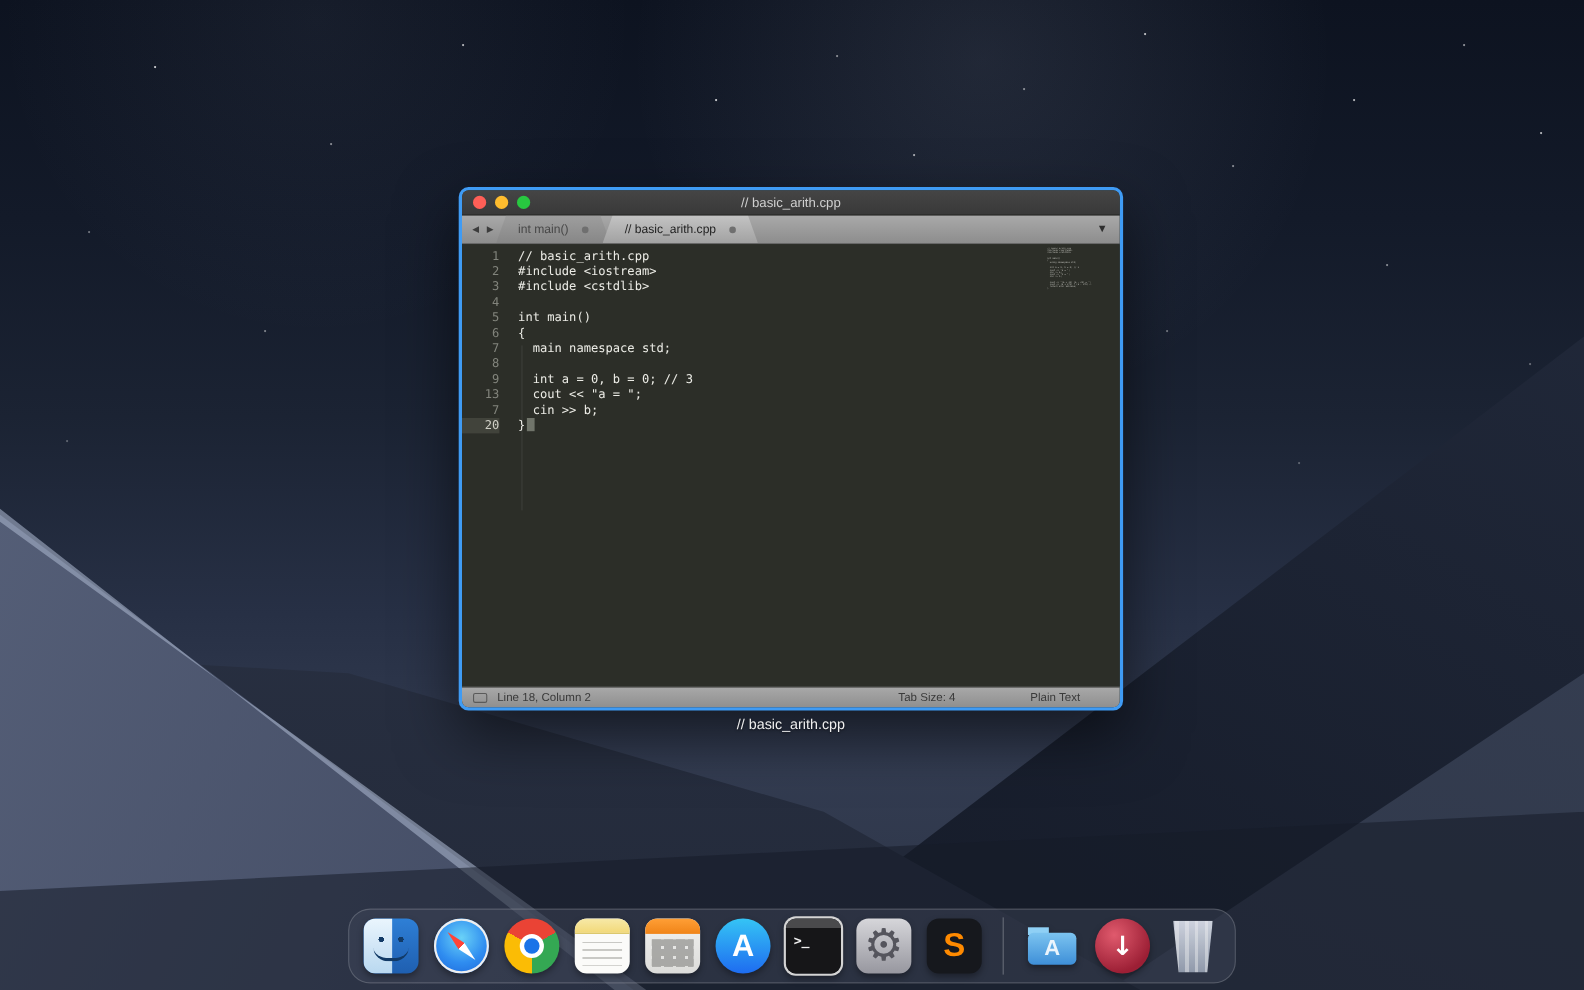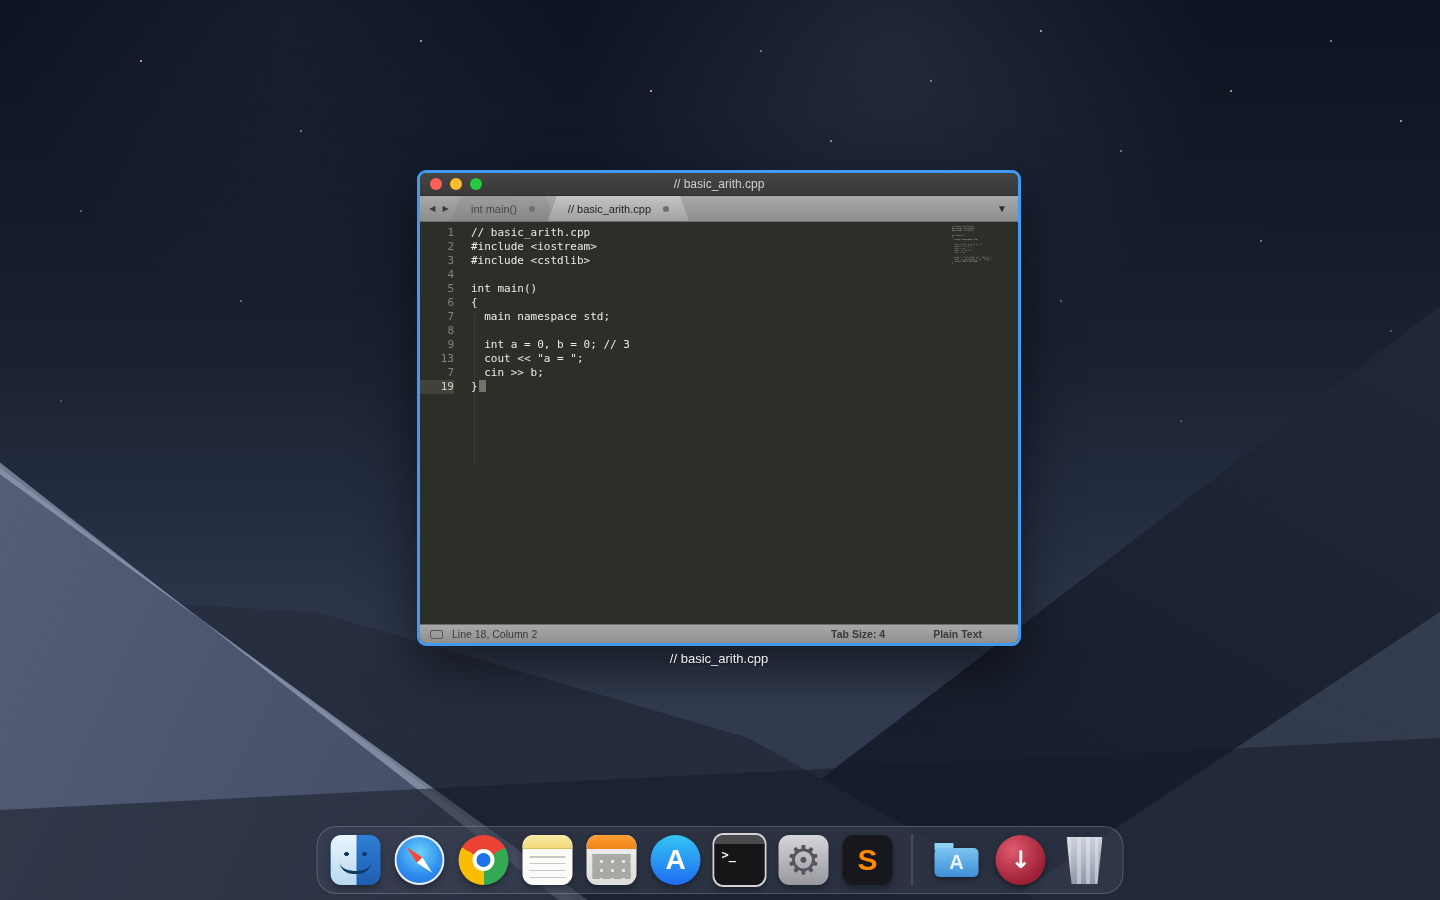--- a/index.html
+++ b/index.html
@@ -75,21 +75,21 @@
   .caret { display:inline-block; width:7px; height:12px; background:#70746a; margin-left:1px; vertical-align:-2px; }
   .indent-guide { position:absolute; left:54px; top:92px; width:1px; height:150px; background:rgba(255,255,255,.08); }
   .minimap { position:absolute; top:3px; right:26px; width:40px; height:44px; overflow:hidden;
     color:#d8d8d2; opacity:.8; font-size:2px; line-height:2.2px; white-space:pre;
     font-family:"DejaVu Sans Mono",monospace; }
 
   .status-bar { height:19px; flex:none; background:linear-gradient(180deg,#a8a8a8,#8f8f8f);
     border-top:1px solid #6e6e6e; display:flex; align-items:center; font-size:10.5px; color:#3a3a3a;
     padding:0 10px; gap:9px; }
   .status-icon { width:13px; height:9px; border:1.5px solid #5a5a5a; border-radius:2px; flex:none; }
-  .status-right { margin-left:auto; display:flex; gap:48px; padding-right:26px;font-weight:bold; }
+  .status-right { margin-left:auto; display:flex; gap:68px; padding-right:26px; }
 
   .window-caption { position:absolute; left:417px; top:651px; width:604px; text-align:center;
     font-size:13px; color:#efefef; text-shadow:0 1px 2px rgba(0,0,0,.6); }
 
   
   .dock { position:absolute; left:50%; transform:translateX(-50%); bottom:6px; height:68px;
     background:rgba(66,74,92,.42); border:1px solid rgba(255,255,255,.18); border-radius:20px;
     display:flex; align-items:center; gap:14px; padding:0 13px; }
   .dock-icon { width:50px; height:50px; position:relative; flex:none;
     filter:drop-shadow(0 3px 3px rgba(0,0,0,.35)); }
@@ -243,21 +243,21 @@
           </div>
           <div class="code-row">
             <span class="gutter-num">13</span>
             <span class="code-text">  cout &lt;&lt; "a = ";</span>
           </div>
           <div class="code-row">
             <span class="gutter-num">7</span>
             <span class="code-text">  cin &gt;&gt; b;</span>
           </div>
           <div class="code-row cursor-line">
-            <span class="gutter-num">19</span>
+            <span class="gutter-num">20</span>
             <span class="code-text">}<span class="caret"></span></span>
           </div>
         </div>
       <div class="minimap" id="minimap">// basic_arith.cpp
 #include &lt;iostream&gt;
 #include &lt;cstdlib&gt;
 
 int main()
 {
   using namespace std;

